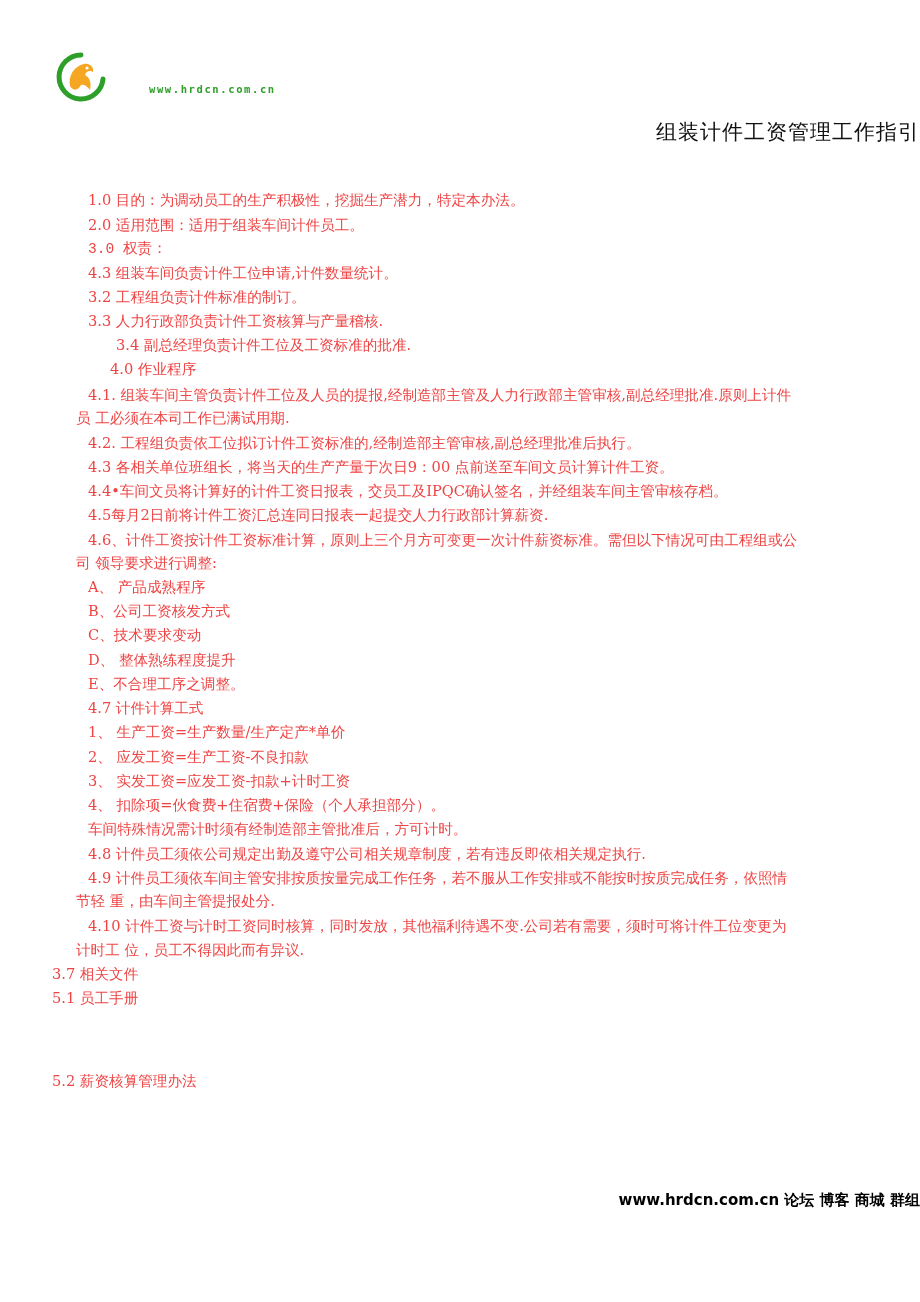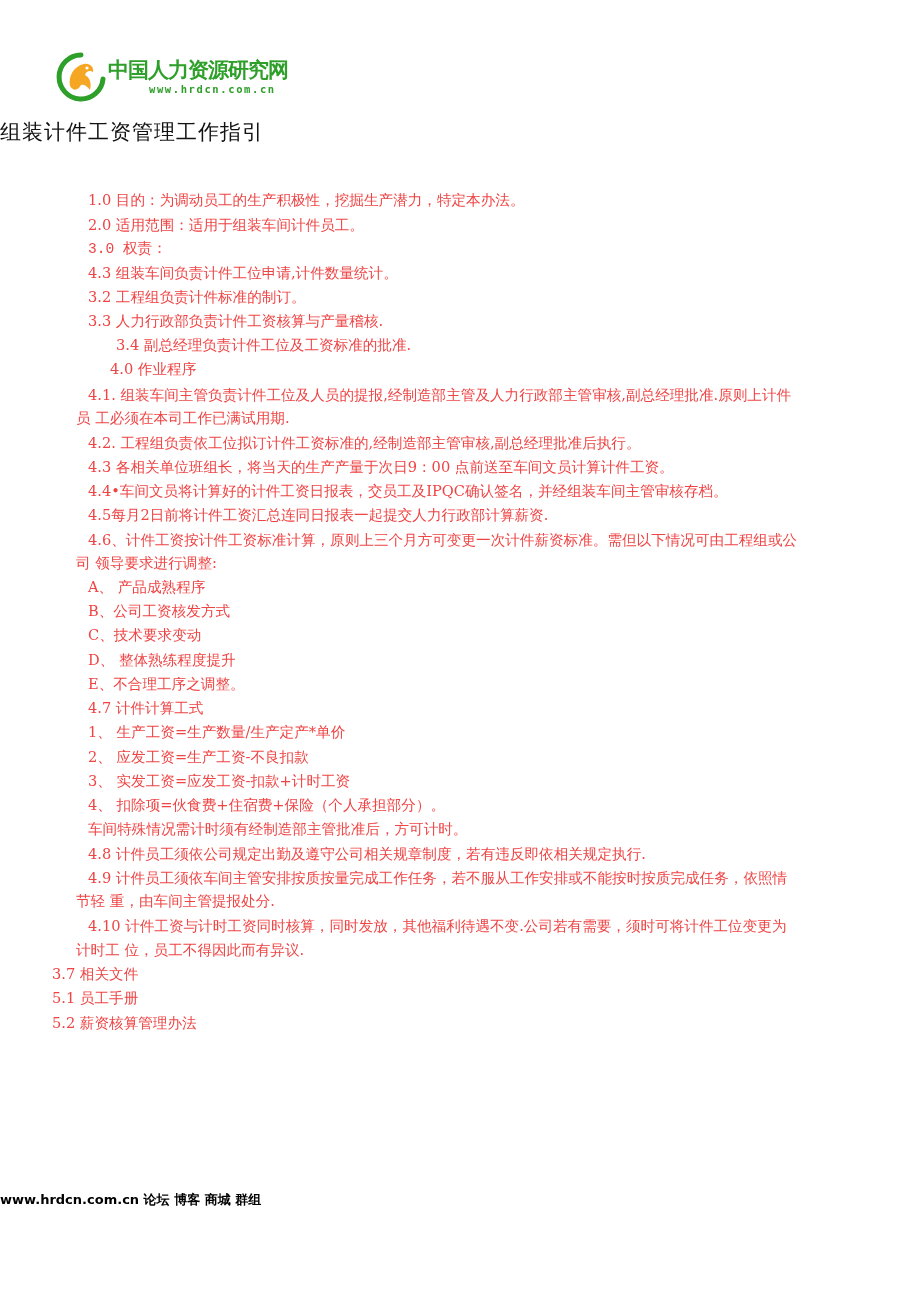--- a/index.html
+++ b/index.html
@@ -4,36 +4,35 @@
   <style>
     html, body { margin: 0; padding: 0; background: #ffffff; }
     body { width: 920px; height: 1302px; position: relative; overflow: hidden;
            font-family: "DejaVu Serif", "Liberation Serif", serif; color: #1a1a1a; }
     .logo { position: absolute; left: 56px; top: 50px; width: 245px; height: 60px; }
     .logo-mark { position: absolute; left: 0; top: 2px; width: 50px; height: 50px; }
     .logo-title { position: absolute; left: 52px; top: 6px; font-family: "DejaVu Sans", sans-serif;
                   font-weight: bold; font-size: 21px; color: #2ea02a; letter-spacing: -1px; white-space: nowrap; }
     .logo-url { position: absolute; left: 56px; top: 33px; font-family: "DejaVu Sans Mono", monospace;
                 font-weight: bold; font-size: 10.5px; color: #2ea02a; letter-spacing: 1.6px; white-space: nowrap; padding-left: 37px; }
-    .doc-title { position: absolute; left: 0; width: 920px; top: 118px; text-align: left;
+    .doc-title { position: absolute; left: 0; width: 920px; top: 118px; text-align: right;
                  font-family: "DejaVu Sans", sans-serif; font-size: 21px; color: #111; letter-spacing: 1px; }
     .line { position: absolute; font-size: 14.6px; white-space: nowrap; line-height: 18px; color: #ef4444; }
-    .footer { position: absolute; left: 0; width: 920px; top: 1191px; text-align: left;
-              font-family: "DejaVu Sans", sans-serif; font-weight: bold; font-size: 13px; color: #000; }
+    .footer { position: absolute; left: 0; width: 920px; top: 1191px; text-align: right;
+              font-family: "DejaVu Sans", sans-serif; font-weight: bold; font-size: 15px; color: #000; }
   </style>
 </head>
 <body>
 
 <div class="logo">
   <svg class="logo-mark" viewBox="0 0 50 50">
     <path d="M25 3 A22 22 0 1 0 47 27" fill="none" stroke="#2ea02a" stroke-width="5" stroke-linecap="round"></path>
     <path d="M14 34 C12 24 18 14 28 12 C34 11 38 15 37 20 C34 18 30 19 29 23 C33 25 36 30 34 38 C31 34 28 32 25 33 C22 38 18 40 14 34 Z" fill="#f5a623"></path>
     <circle cx="31" cy="16" r="1.6" fill="#fff"></circle>
   </svg>
-  <div class="logo-title">中国人力资源研究网</div>
   <div class="logo-url">www.hrdcn.com.cn</div>
 </div>
 
 <div class="doc-title">组装计件工资管理工作指引</div>
 
 <div>
   <div class="line" style="left:88px; top:191px;">1.0 目的：为调动员工的生产积极性，挖掘生产潜力，特定本办法。</div>
   <div class="line" style="left:88px; top:216px;">2.0 适用范围：适用于组装车间计件员工。</div>
   <div class="line" style="left:88px; top:240px;font-family:Liberation Mono, monospace;">3.0 权责：</div>
   <div class="line" style="left:88px; top:264px;">4.3  组装车间负责计件工位申请,计件数量统计。</div>
@@ -60,16 +59,16 @@
   <div class="line" style="left:88px; top:772px;">3、 实发工资=应发工资-扣款+计时工资</div>
   <div class="line" style="left:88px; top:796px;">4、 扣除项=伙食费+住宿费+保险（个人承担部分）。</div>
   <div class="line" style="left:88px; top:820px;">车间特殊情况需计时须有经制造部主管批准后，方可计时。</div>
   <div class="line" style="left:88px; top:845px;">4.8  计件员工须依公司规定出勤及遵守公司相关规章制度，若有违反即依相关规定执行.</div>
   <div class="line" style="left:88px; top:869px;">4.9  计件员工须依车间主管安排按质按量完成工作任务，若不服从工作安排或不能按时按质完成任务，依照情</div>
   <div class="line" style="left:76px; top:892px;">节轻  重，由车间主管提报处分.</div>
   <div class="line" style="left:88px; top:917px;">4.10  计件工资与计时工资同时核算，同时发放，其他福利待遇不变.公司若有需要，须时可将计件工位变更为</div>
   <div class="line" style="left:76px; top:941px;">计时工  位，员工不得因此而有异议.</div>
   <div class="line" style="left:52px; top:965px;">3.7 相关文件</div>
   <div class="line" style="left:52px; top:989px;">5.1   员工手册</div>
-  <div class="line" style="left:52px; top:1014px;">5.2   薪资核算管理办法</div>
+  <div class="line" style="left:52px; top:1072px;">5.2   薪资核算管理办法</div>
 </div>
 
 <div class="footer">www.hrdcn.com.cn 论坛  博客  商城  群组</div>
 
 </body></html>

